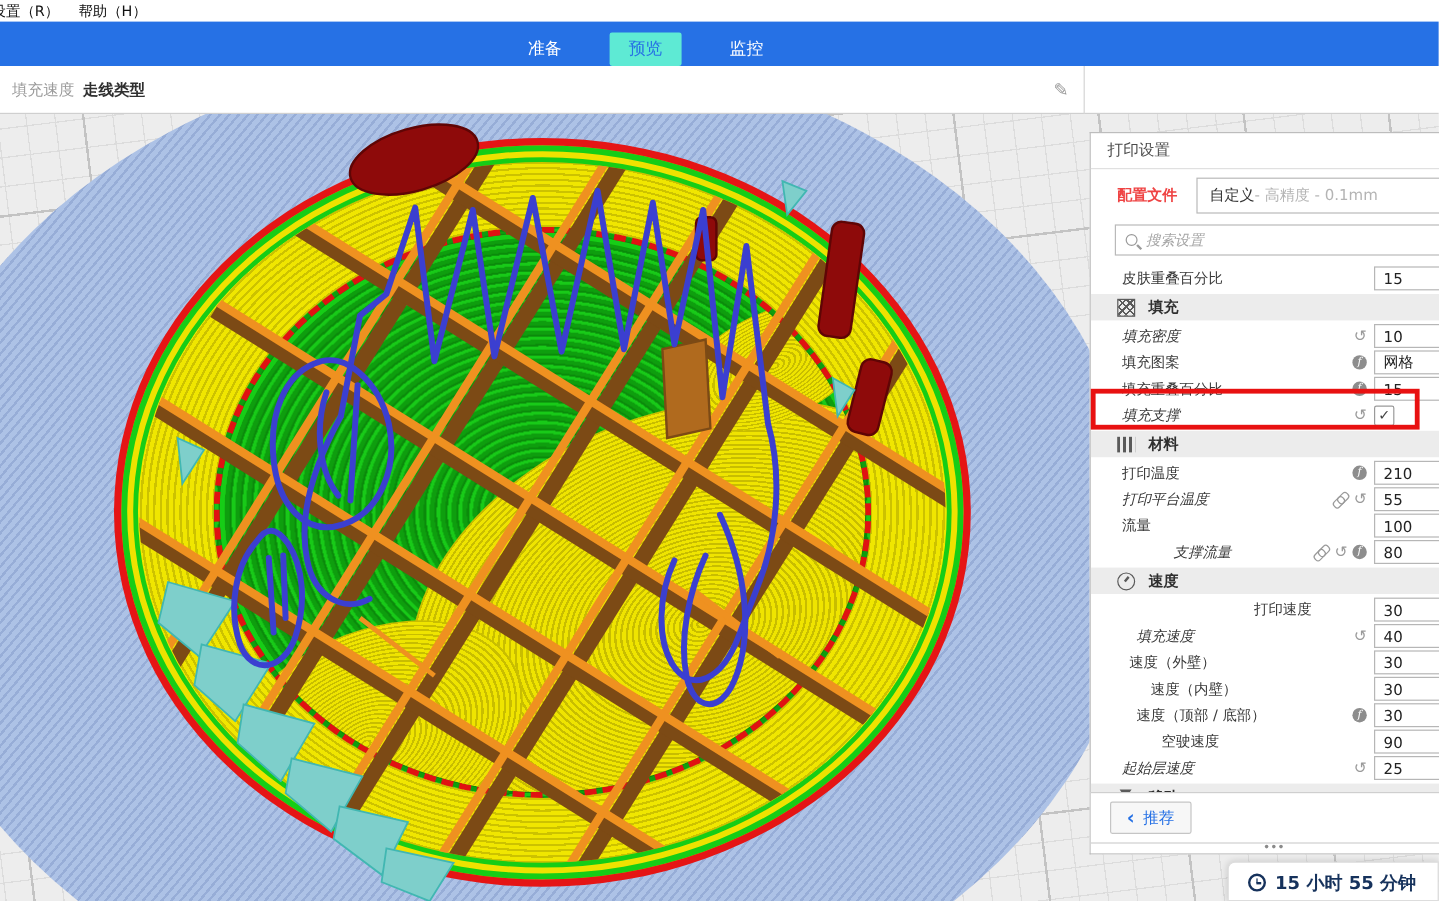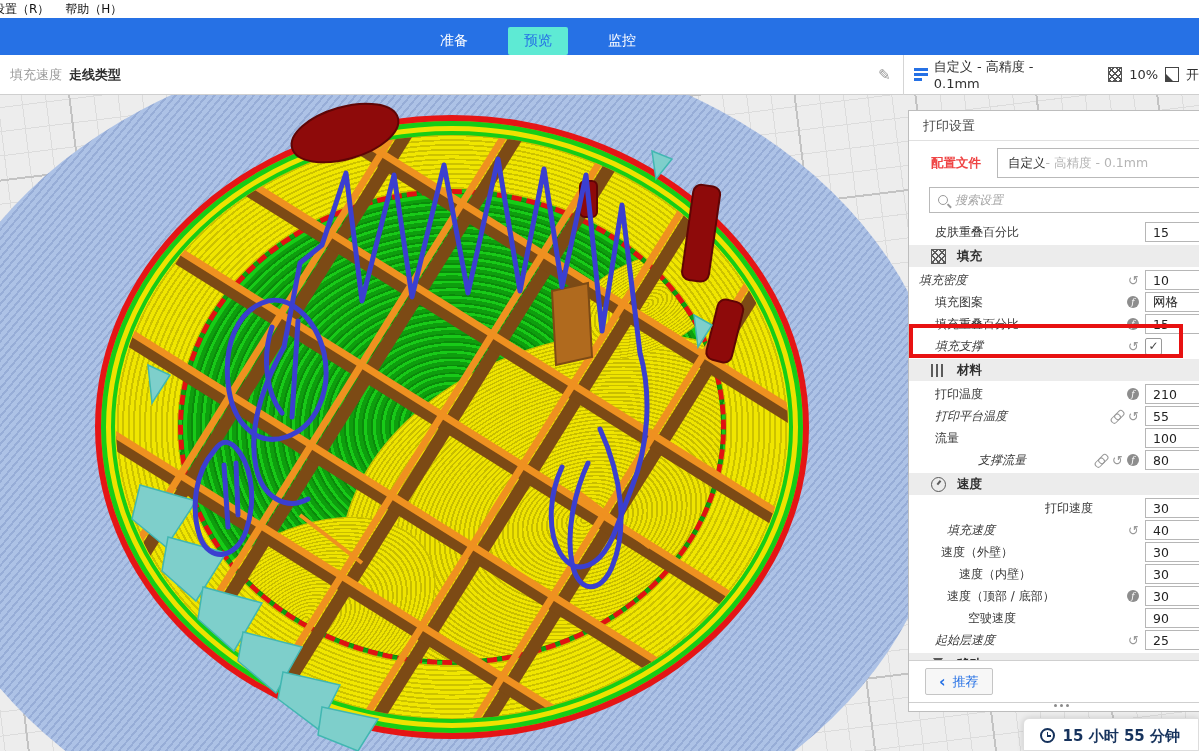--- a/index.html
+++ b/index.html
@@ -155,31 +155,20 @@
     <span class="tab active">预览</span>
     <span class="tab">监控</span>
   </div>
 </div>
 
 <div class="toolbar">
   <span class="dim">填充速度</span>
   <span class="strong">走线类型</span>
   <span class="pencil">✎</span>
   <span class="tb-div"></span>
-  <div class="tb-right">
-    <span class="layers-ic">
-        <i></i>
-      </span>
-    <span>自定义 - 高精度 - 0.1mm</span>
-    <span class="gap18"></span>
-    <span class="checker"></span>
-    <span>10%</span>
-    <span class="adh-ic"></span>
-    <span>开</span>
-  </div>
 </div>
 
 <div class="viewport">
   <div class="plate"></div>
   <div class="support"></div>
   <div class="yellow-band"></div>
   <div class="dome">
     <div class="ypatch yp1"></div>
     <div class="ypatch yp2"></div>
     <div class="ypatch yp3"></div>
@@ -271,21 +260,21 @@
         <span class="icons"></span>
         <span class="val-slot">
           <span class="val">15</span>
         </span>
       </div>
       <div class="section">
         <span class="sic sic-infill"></span>
         <span>填充</span>
       </div>
       <div class="srow">
-        <span class="lab it" style="padding-left: 10px; font-style: italic;">填充密度</span>
+        <span class="lab it" style="padding-left: 26px; font-style: italic;">填充密度</span>
         <span class="icons">
           <span class="icon-reset">↺</span>
         </span>
         <span class="val-slot">
           <span class="val">10</span>
         </span>
       </div>
       <div class="srow">
         <span class="lab" style="padding-left: 26px; font-family: Liberation Serif, serif;">填充图案</span>
         <span class="icons">

